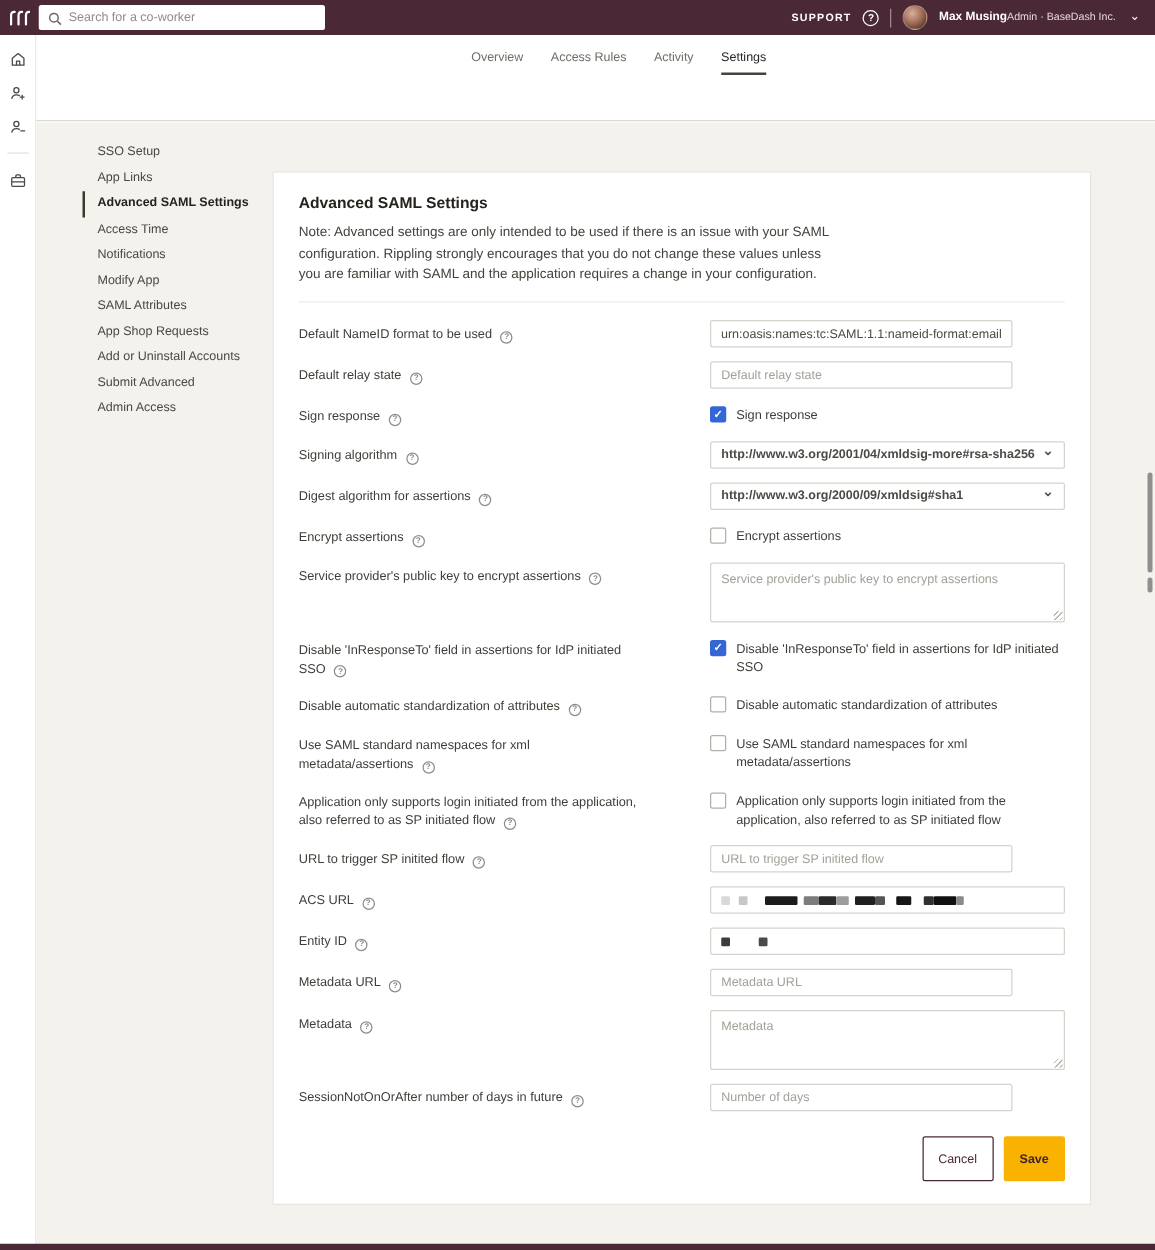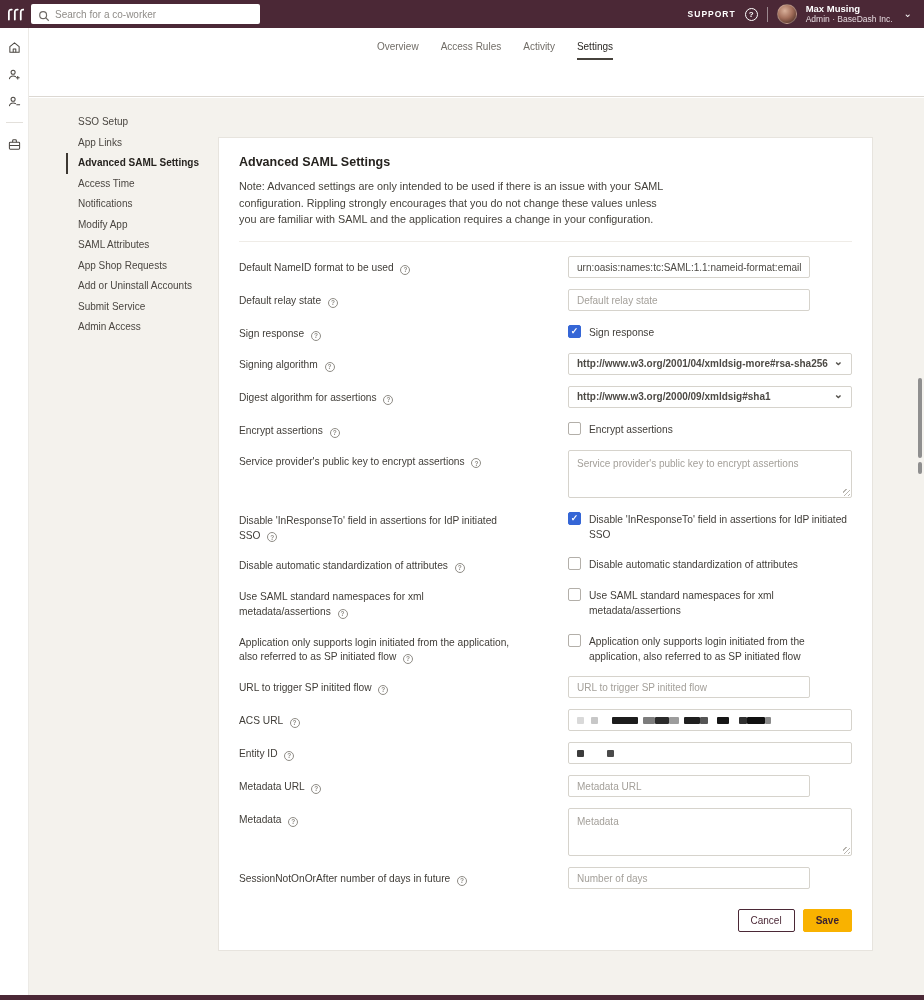--- a/index.html
+++ b/index.html
@@ -17,21 +17,21 @@
   .search-input{width:229px;height:20px;border:none;border-radius:2px;background:#fff;font-family:"Liberation Sans",sans-serif;
     font-size:10px;color:#3c3c3c;padding:0 6px 0 24px;outline:none;}
   .search-input::placeholder{color:#8f8c88;}
   .search-icon{position:absolute;left:7px;top:4px;width:12px;height:12px;color:#6e6a66;}
   .topbar-right{margin-left:auto;display:flex;align-items:center;gap:9px;padding-right:12px;}
   .support-label{color:#fff;font-size:8.5px;font-weight:700;letter-spacing:1px;}
   .help-circle{width:13px;height:13px;border:1.2px solid #fff;border-radius:50%;color:#fff;font-size:8px;
     display:flex;align-items:center;justify-content:center;font-weight:700;}
   .tb-divider{width:1px;height:15px;background:rgba(255,255,255,.45);}
   .avatar{width:20px;height:20px;border-radius:50%;background:radial-gradient(circle at 38% 32%,#d9b09a 0%,#a4705c 45%,#5e3a2e 80%,#35201a 100%);border:1px solid rgba(255,255,255,.25);}
-  .user-text{display:flex;flex-direction:column;line-height:1.15;}
+  .user-text{display:flex;flex-direction:row;line-height:1.15;}
   .user-name{color:#fff;font-size:9.5px;font-weight:700;}
   .user-meta{color:#e4d9de;font-size:8.5px;}
   .user-chevron{color:#fff;font-size:10px;margin-left:2px;transform:translateY(-1px);}
 
   
   .rail{position:absolute;left:0;top:28px;bottom:5px;width:29px;background:#fff;border-right:1px solid #ECEAE6;display:flex;flex-direction:column;align-items:center;padding-top:12px;gap:13px;z-index:4;}
   .rail-icon{width:14px;height:14px;color:#4b4742;display:flex;align-items:center;justify-content:center;cursor:pointer;}
   .rail-icon svg{width:13px;height:13px;}
   .rail-divider{width:17px;height:1px;background:#E3E0DB;margin:1px 0;}
 
@@ -75,21 +75,21 @@
   .cb-row{display:flex;align-items:flex-start;gap:8px;padding-top:3px;}
   .cb{width:13px;height:13px;border:1px solid #b3afa9;border-radius:2px;background:#fff;flex:0 0 13px;display:flex;
     align-items:center;justify-content:center;cursor:pointer;}
   .cb.checked{background:var(--cbblue);border-color:var(--cbblue);color:#fff;font-size:9px;font-weight:700;line-height:1;}
   .cb-label{font-size:10.2px;color:#403d38;line-height:1.5;padding-top:0px;}
   .redacted{width:284px;height:22px;border:1px solid var(--input-border);border-radius:2px;background:#fff;display:flex;
     align-items:center;padding:0 8px;}
   .red-seg{height:7px;display:inline-block;border-radius:1px;}
 
   .card-footer{display:flex;justify-content:flex-end;gap:8px;margin-top:20px;}
-  .btn{height:23px;border-radius:2px;font-family:"Liberation Sans",sans-serif;font-size:10px;padding:3px 12px;cursor:pointer;}
+  .btn{height:36px;border-radius:2px;font-family:"Liberation Sans",sans-serif;font-size:10px;padding:3px 12px;cursor:pointer;}
   .btn-cancel{background:#fff;border:1px solid #4B2836;color:#4B2836;}
   .btn-save{background:var(--accent);border:1px solid var(--accent);color:#3d2230;font-weight:700;}
 
   
   .scroll-thumb{position:absolute;right:2px;top:378px;width:4px;height:80px;background:#8f8f8f;border-radius:2px;z-index:6;}
   .scroll-thumb-2{position:absolute;right:2px;top:462px;width:4px;height:12px;background:#8f8f8f;border-radius:2px;z-index:6;}
   .bottom-bar{position:absolute;left:0;bottom:0;width:924px;height:5px;background:var(--topbar);z-index:5;}
 </style>
 </head>
 <body>
@@ -169,21 +169,21 @@
     <div class="settings-nav" id="settings-nav">
         <div class="nav-item">SSO Setup</div>
         <div class="nav-item">App Links</div>
         <div class="nav-item active">Advanced SAML Settings</div>
         <div class="nav-item">Access Time</div>
         <div class="nav-item">Notifications</div>
         <div class="nav-item">Modify App</div>
         <div class="nav-item">SAML Attributes</div>
         <div class="nav-item">App Shop Requests</div>
         <div class="nav-item">Add or Uninstall Accounts</div>
-        <div class="nav-item">Submit Service</div>
+        <div class="nav-item">Submit Advanced</div>
         <div class="nav-item">Admin Access</div>
       </div>
 
     <div class="card">
       <div class="card-title">Advanced SAML Settings</div>
       <div class="card-note">Note: Advanced settings are only intended to be used if there is an issue with your SAML configuration. Rippling strongly encourages that you do not change these values unless you are familiar with SAML and the application requires a change in your configuration.</div>
       <div class="note-divider"></div>
       <div id="form-rows">
           <div class="form-row">
             <div class="row-label"><span>Default NameID format to be used </span><span class="help-icon">?</span></div>

